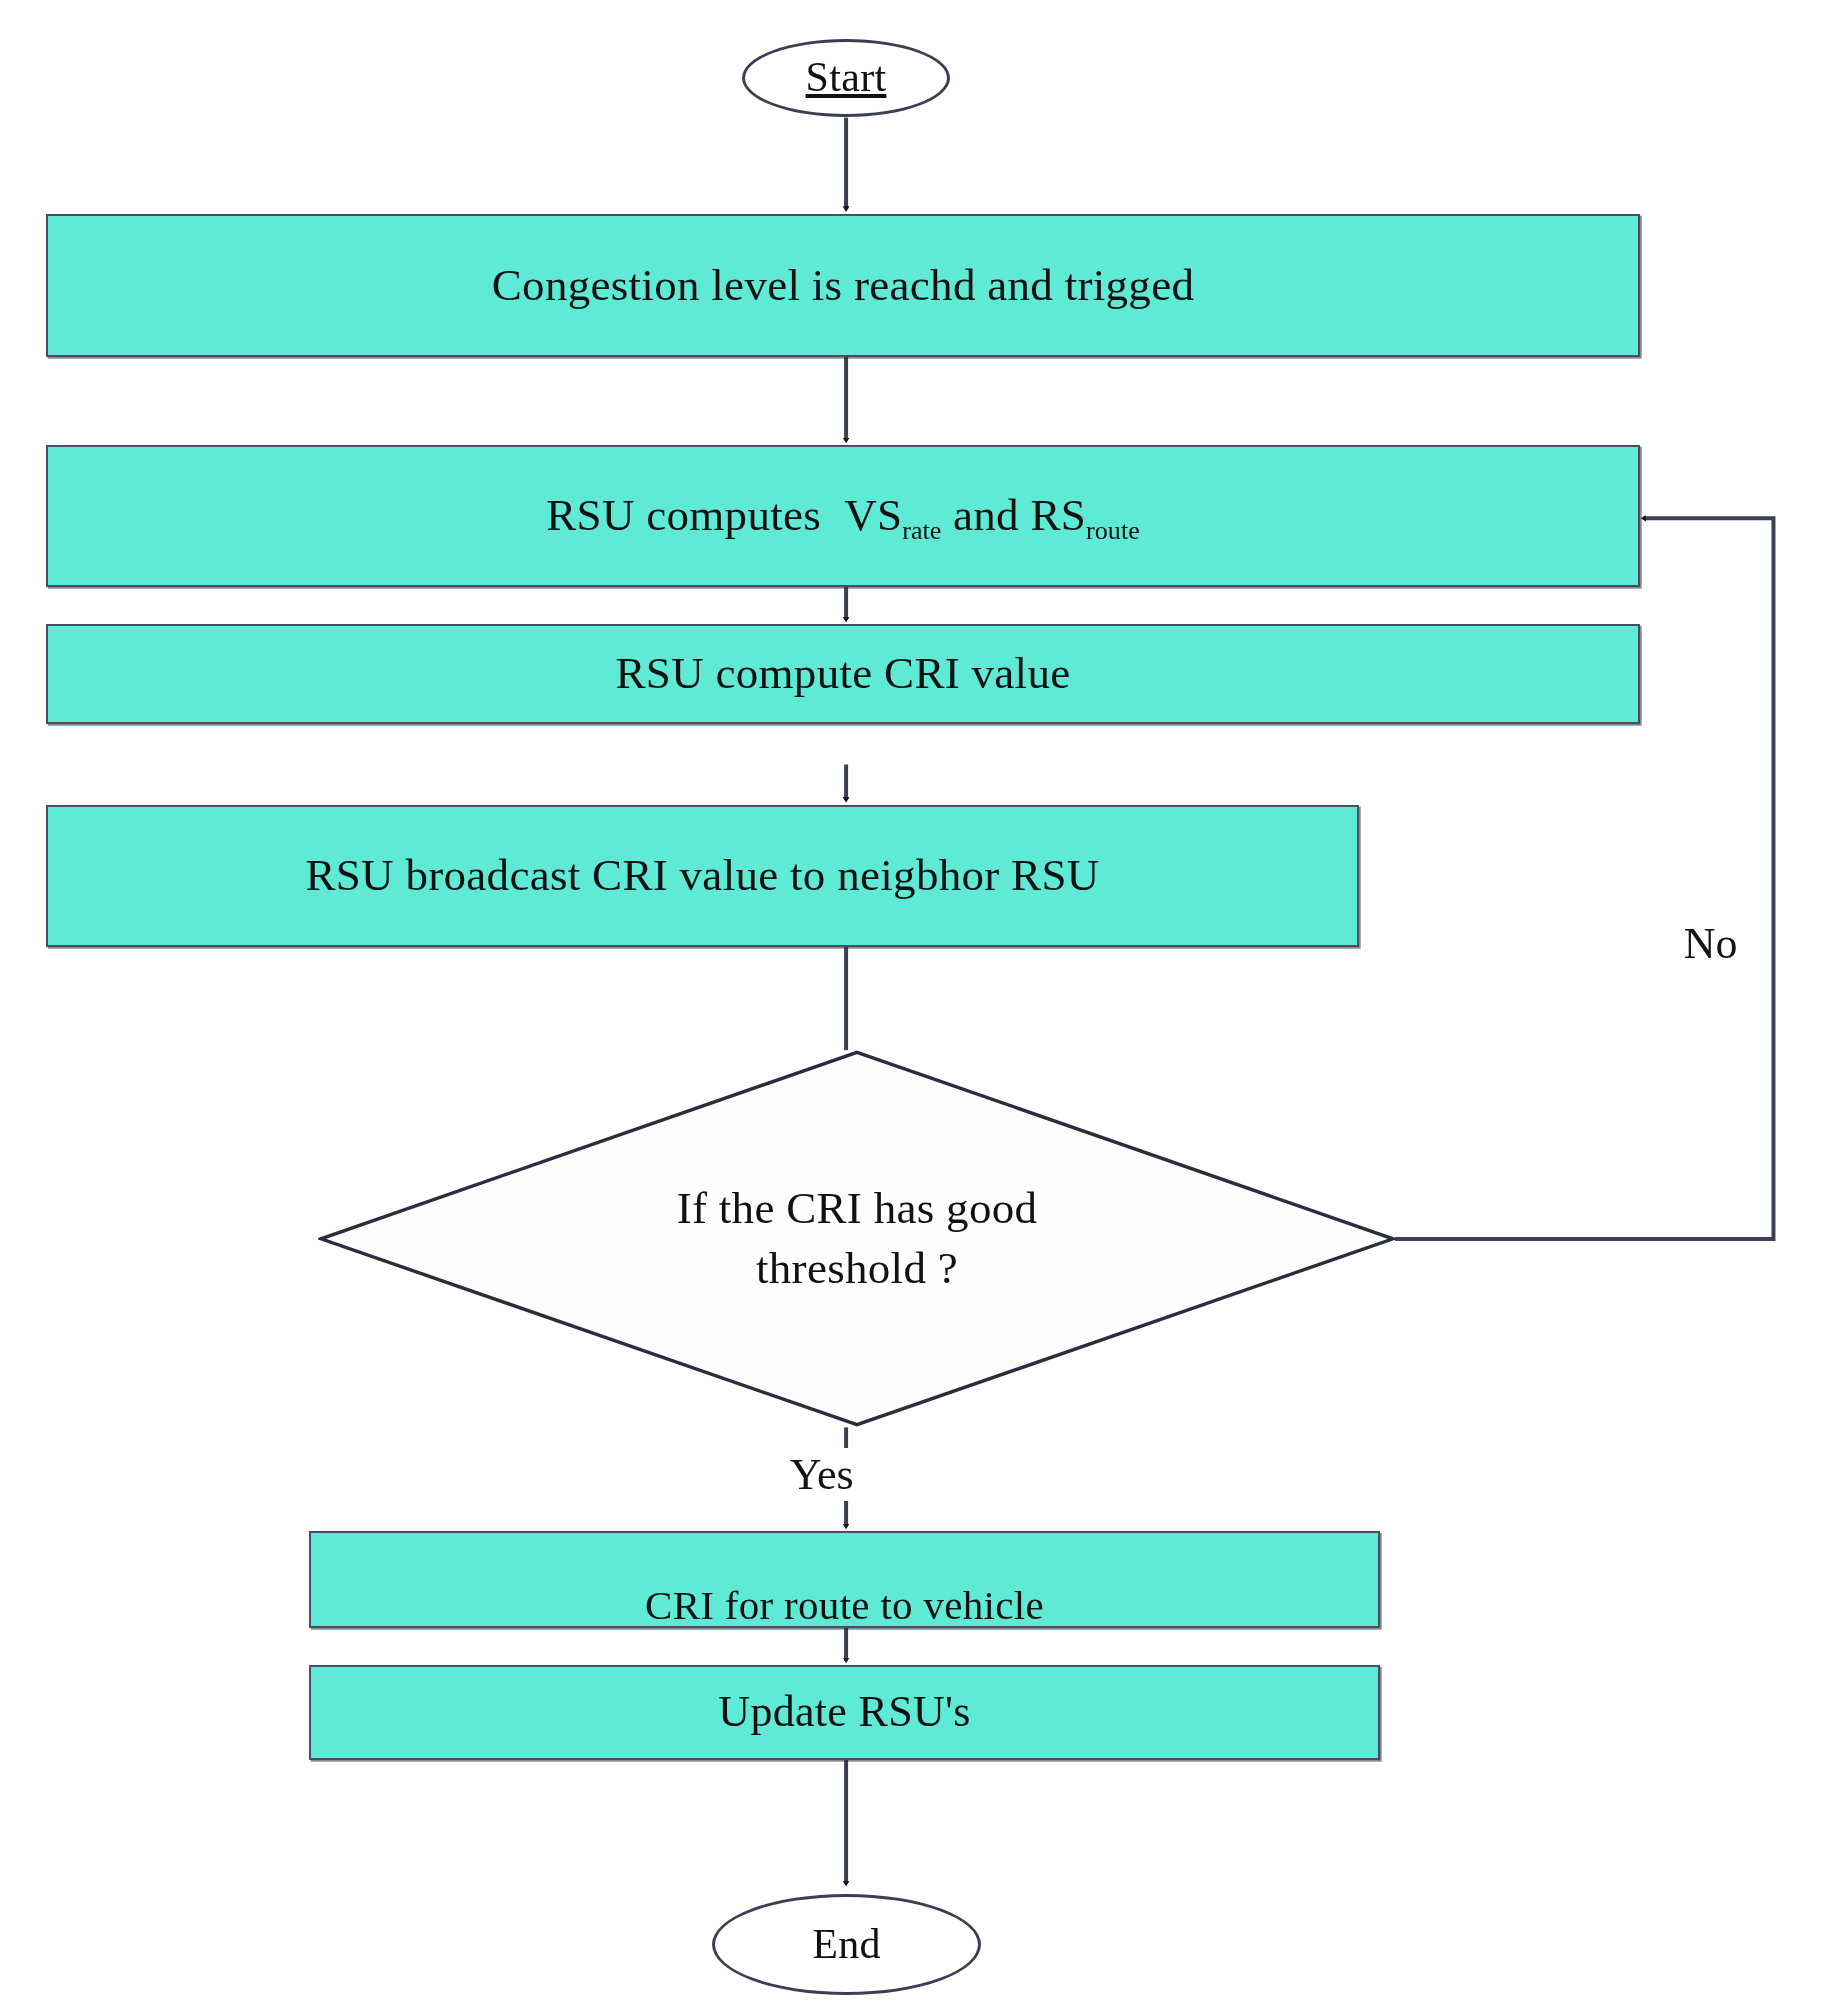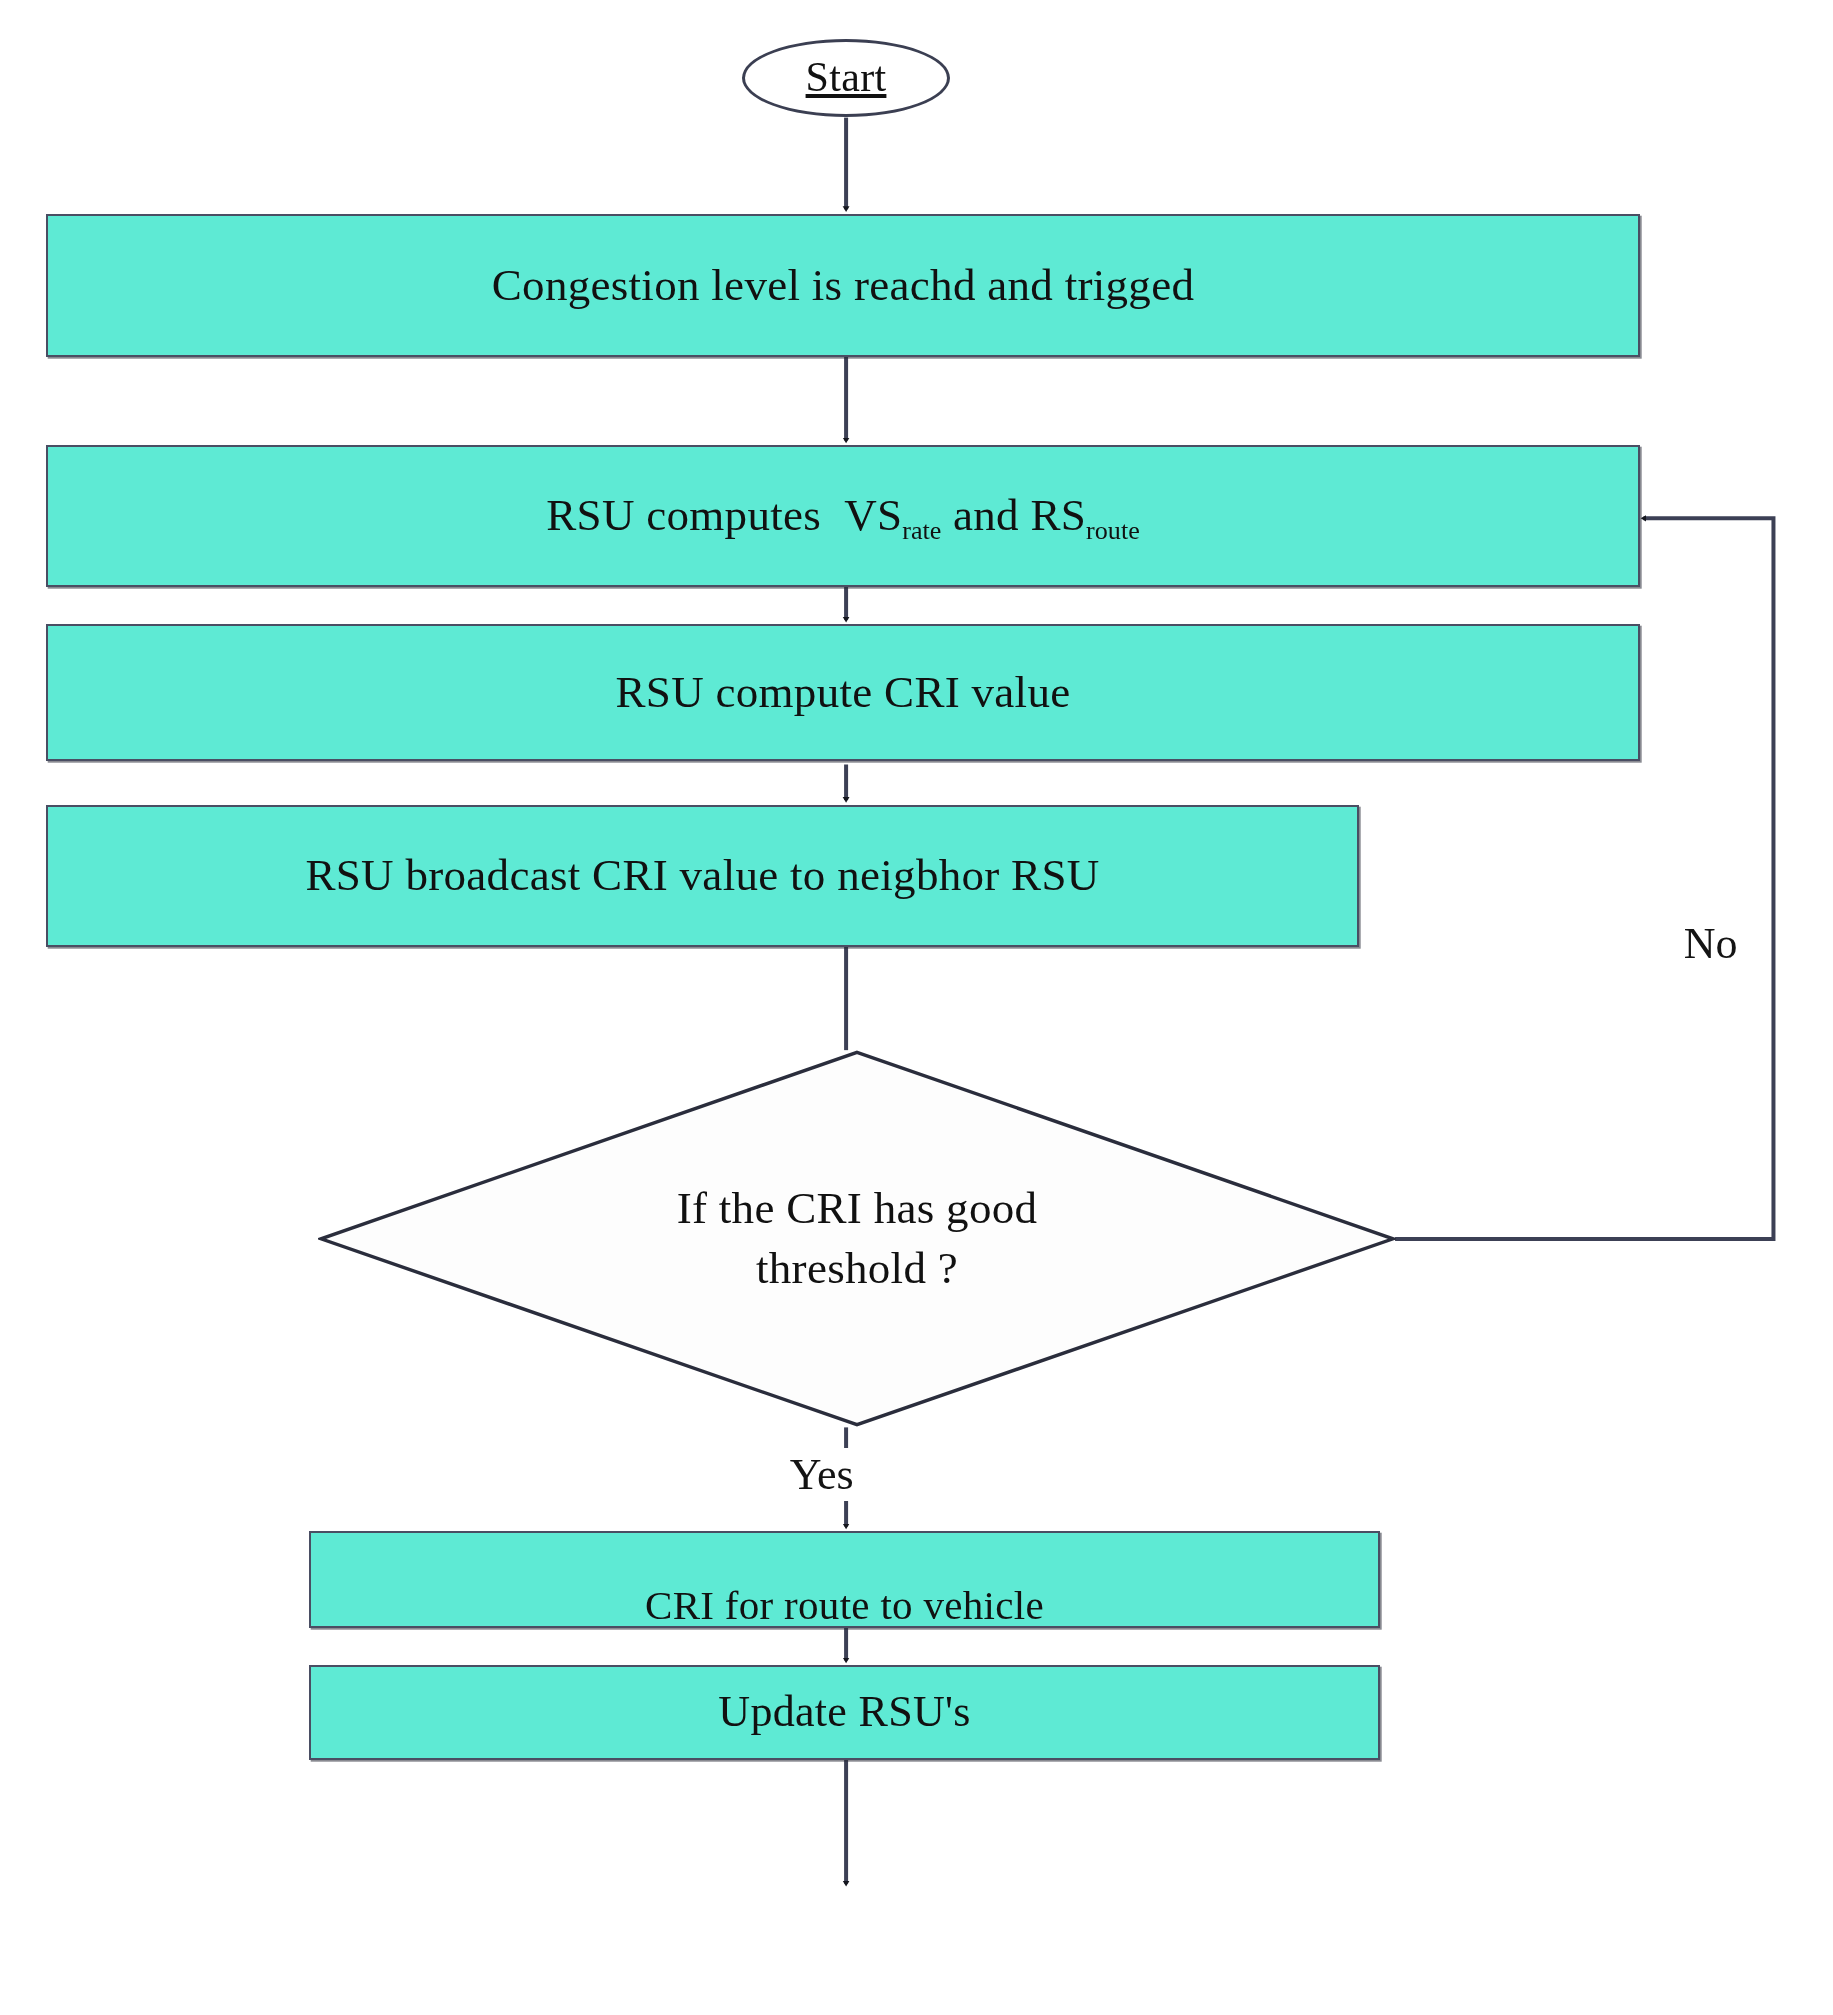--- a/index.html
+++ b/index.html
@@ -122,21 +122,21 @@
   <div class="node rect" style="left:46px; top:214px; width:1594px; height:143px;">
     <span class="txt" style="font-size:45px;">Congestion level is reachd and trigged</span>
   </div>
 
   <div class="node rect" style="left:46px; top:445px; width:1594px; height:142px;">
     <span class="txt" style="font-size:45px;">
       <span>RSU computes</span>&nbsp;&nbsp;<span>VS</span><sub>rate</sub>&nbsp;<span>and</span>&nbsp;<span>RS</span><sub>route</sub>
     </span>
   </div>
 
-  <div class="node rect" style="left:46px; top:624px; width:1594px; height:137px;">
+  <div class="node rect" style="left:46px; top:624px; width:1594px; height:100px;">
     <span class="txt" style="font-size:45px;">RSU compute CRI value</span>
   </div>
 
   <div class="node rect" style="left:46px; top:805px; width:1313px; height:142px;">
     <span class="txt" style="font-size:45px;">RSU broadcast CRI value to neigbhor RSU</span>
   </div>
 
   <div class="diamond-wrap" style="left:318px; top:1050px; width:1078px; height:377px;">
     <svg width="1078" height="377" viewBox="0 0 1882 659" xmlns="http://www.w3.org/2000/svg" style="position:absolute; left:0; top:0;">
       <polygon points="941,4 1878,330 941,655 4,330" fill="#fdfdfd" stroke="#2a2d3c" stroke-width="6"></polygon>
@@ -161,15 +161,18 @@
     <span class="txt" style="font-size:41px; line-height:1.22;">
       <br>
       <span>CRI  for route to vehicle</span>
     </span>
   </div>
 
   <div class="node rect" style="left:309px; top:1665px; width:1071px; height:95px;">
     <span class="txt" style="font-size:44px;">Update RSU's</span>
   </div>
 
+  <div class="node oval" style="left:712px; top:1894px; width:269px; height:101px;">
+    <span class="txt" style="font-size:42px;">End</span>
+  </div>
 
 </div>
 
 
 </body></html>

